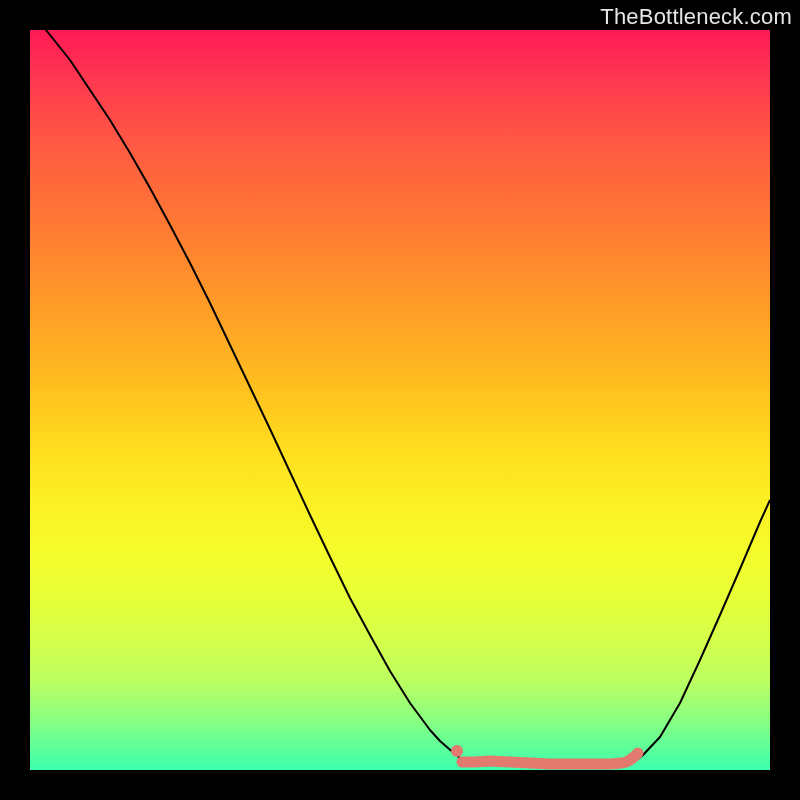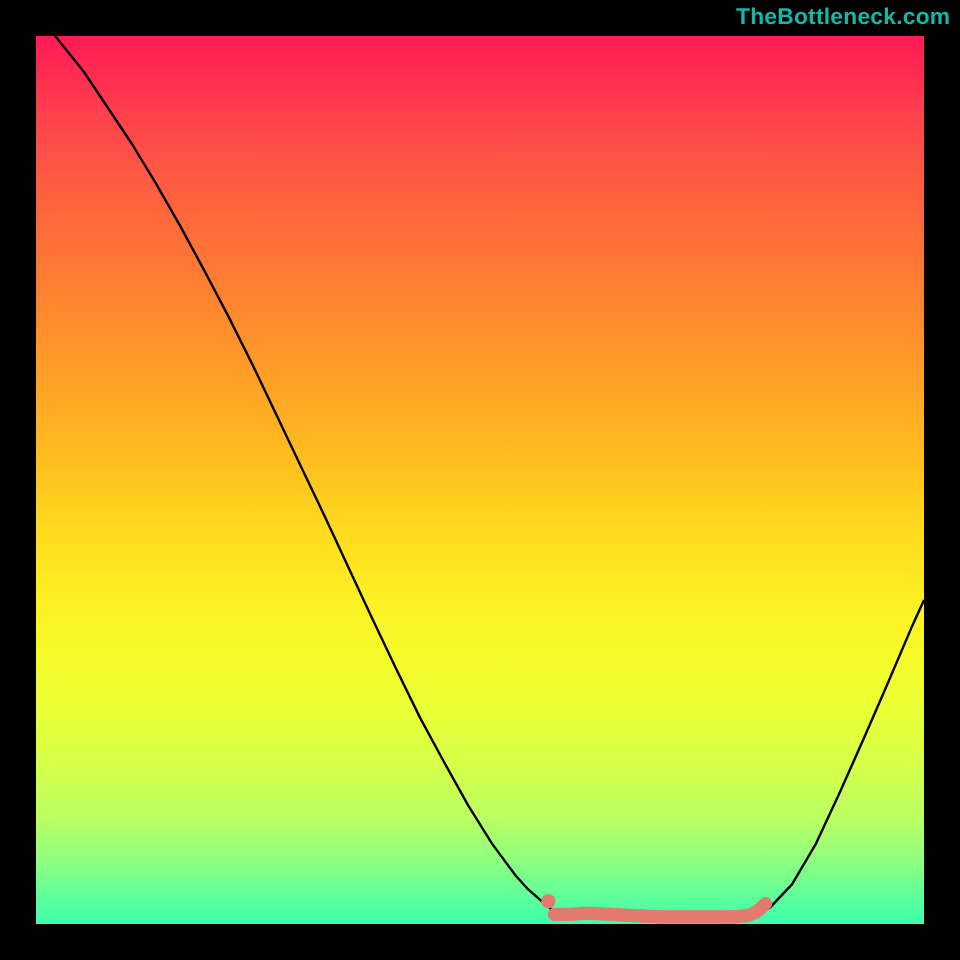--- a/index.html
+++ b/index.html
@@ -7,23 +7,23 @@
     width: 800px;
     height: 800px;
     background: #000;
     font-family: Arial, Helvetica, sans-serif;
     position: relative;
   }
   .watermark {
     position: absolute;
     top: 4px;
     right: 8px;
-    font-size: 19px;
-    color: #14b8a6;
-    font-weight: 700;
+    font-size: 22px;
+    color: #e5e5e5;
+    font-weight: 400;
     letter-spacing: 0.2px;
     z-index: 30;
   }
   .plot-area {
     position: absolute;
     left: 30px;
     top: 30px;
     width: 740px;
     height: 740px;
     background: linear-gradient(to bottom,

